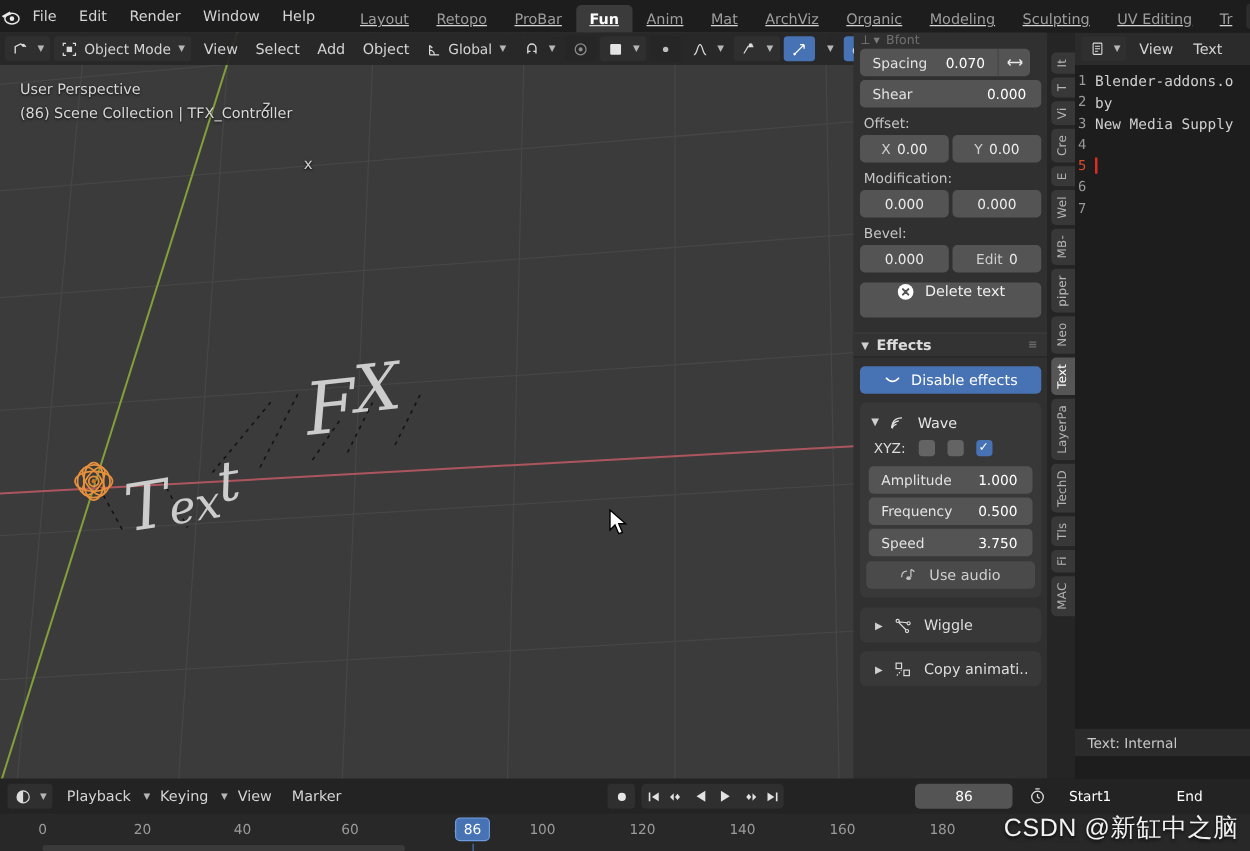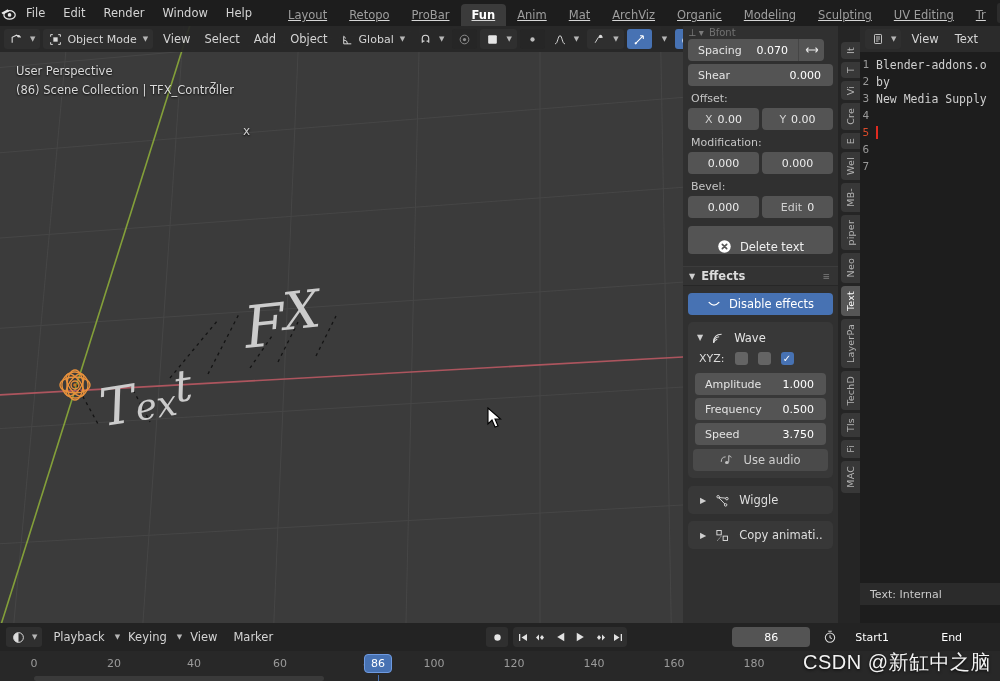--- a/index.html
+++ b/index.html
@@ -91,21 +91,21 @@
   .p-lab { font-size:11px; color:#c5c5c5; padding:3px 0 3px 8px; }
   .prow2 { display:flex; gap:3px; margin:0 5px 3px 5px; }
   .prow2 .cell {
     flex:1; height:22px; background:#545454; border-radius:4px;
     display:flex; align-items:center; justify-content:center; gap:5px;
     font-size:11px; color:#ececec;
   }
   .prow2 .cell .k { color:#d0d0d0; }
   .del-btn {
     margin:8px 5px 0 5px; height:28px; background:#545454; border-radius:4px;
-    display:flex; align-items:flex-end; justify-content:center; gap:8px; font-size:11.5px; color:#efefef;
+    display:flex; align-items:flex-start; justify-content:center; gap:8px; font-size:11.5px; color:#efefef;
   }
   .sect-head {
     margin-top:12px; height:20px; display:flex; align-items:center; gap:6px;
     padding-left:6px; color:#dcdcdc; font-size:11.5px; font-weight:bold;
     border-top:1px solid #3c3c3c; border-bottom:1px solid #272727; background:#333333;
   }
   .tri { font-size:8px; color:#cfcfcf; }
   .grip { margin-left:auto; margin-right:7px; color:#6c6c6c; font-size:9px; letter-spacing:1px;}
   .disable-btn {
     margin:7px 5px; height:22px; background:#4772b3; border-radius:4px;

